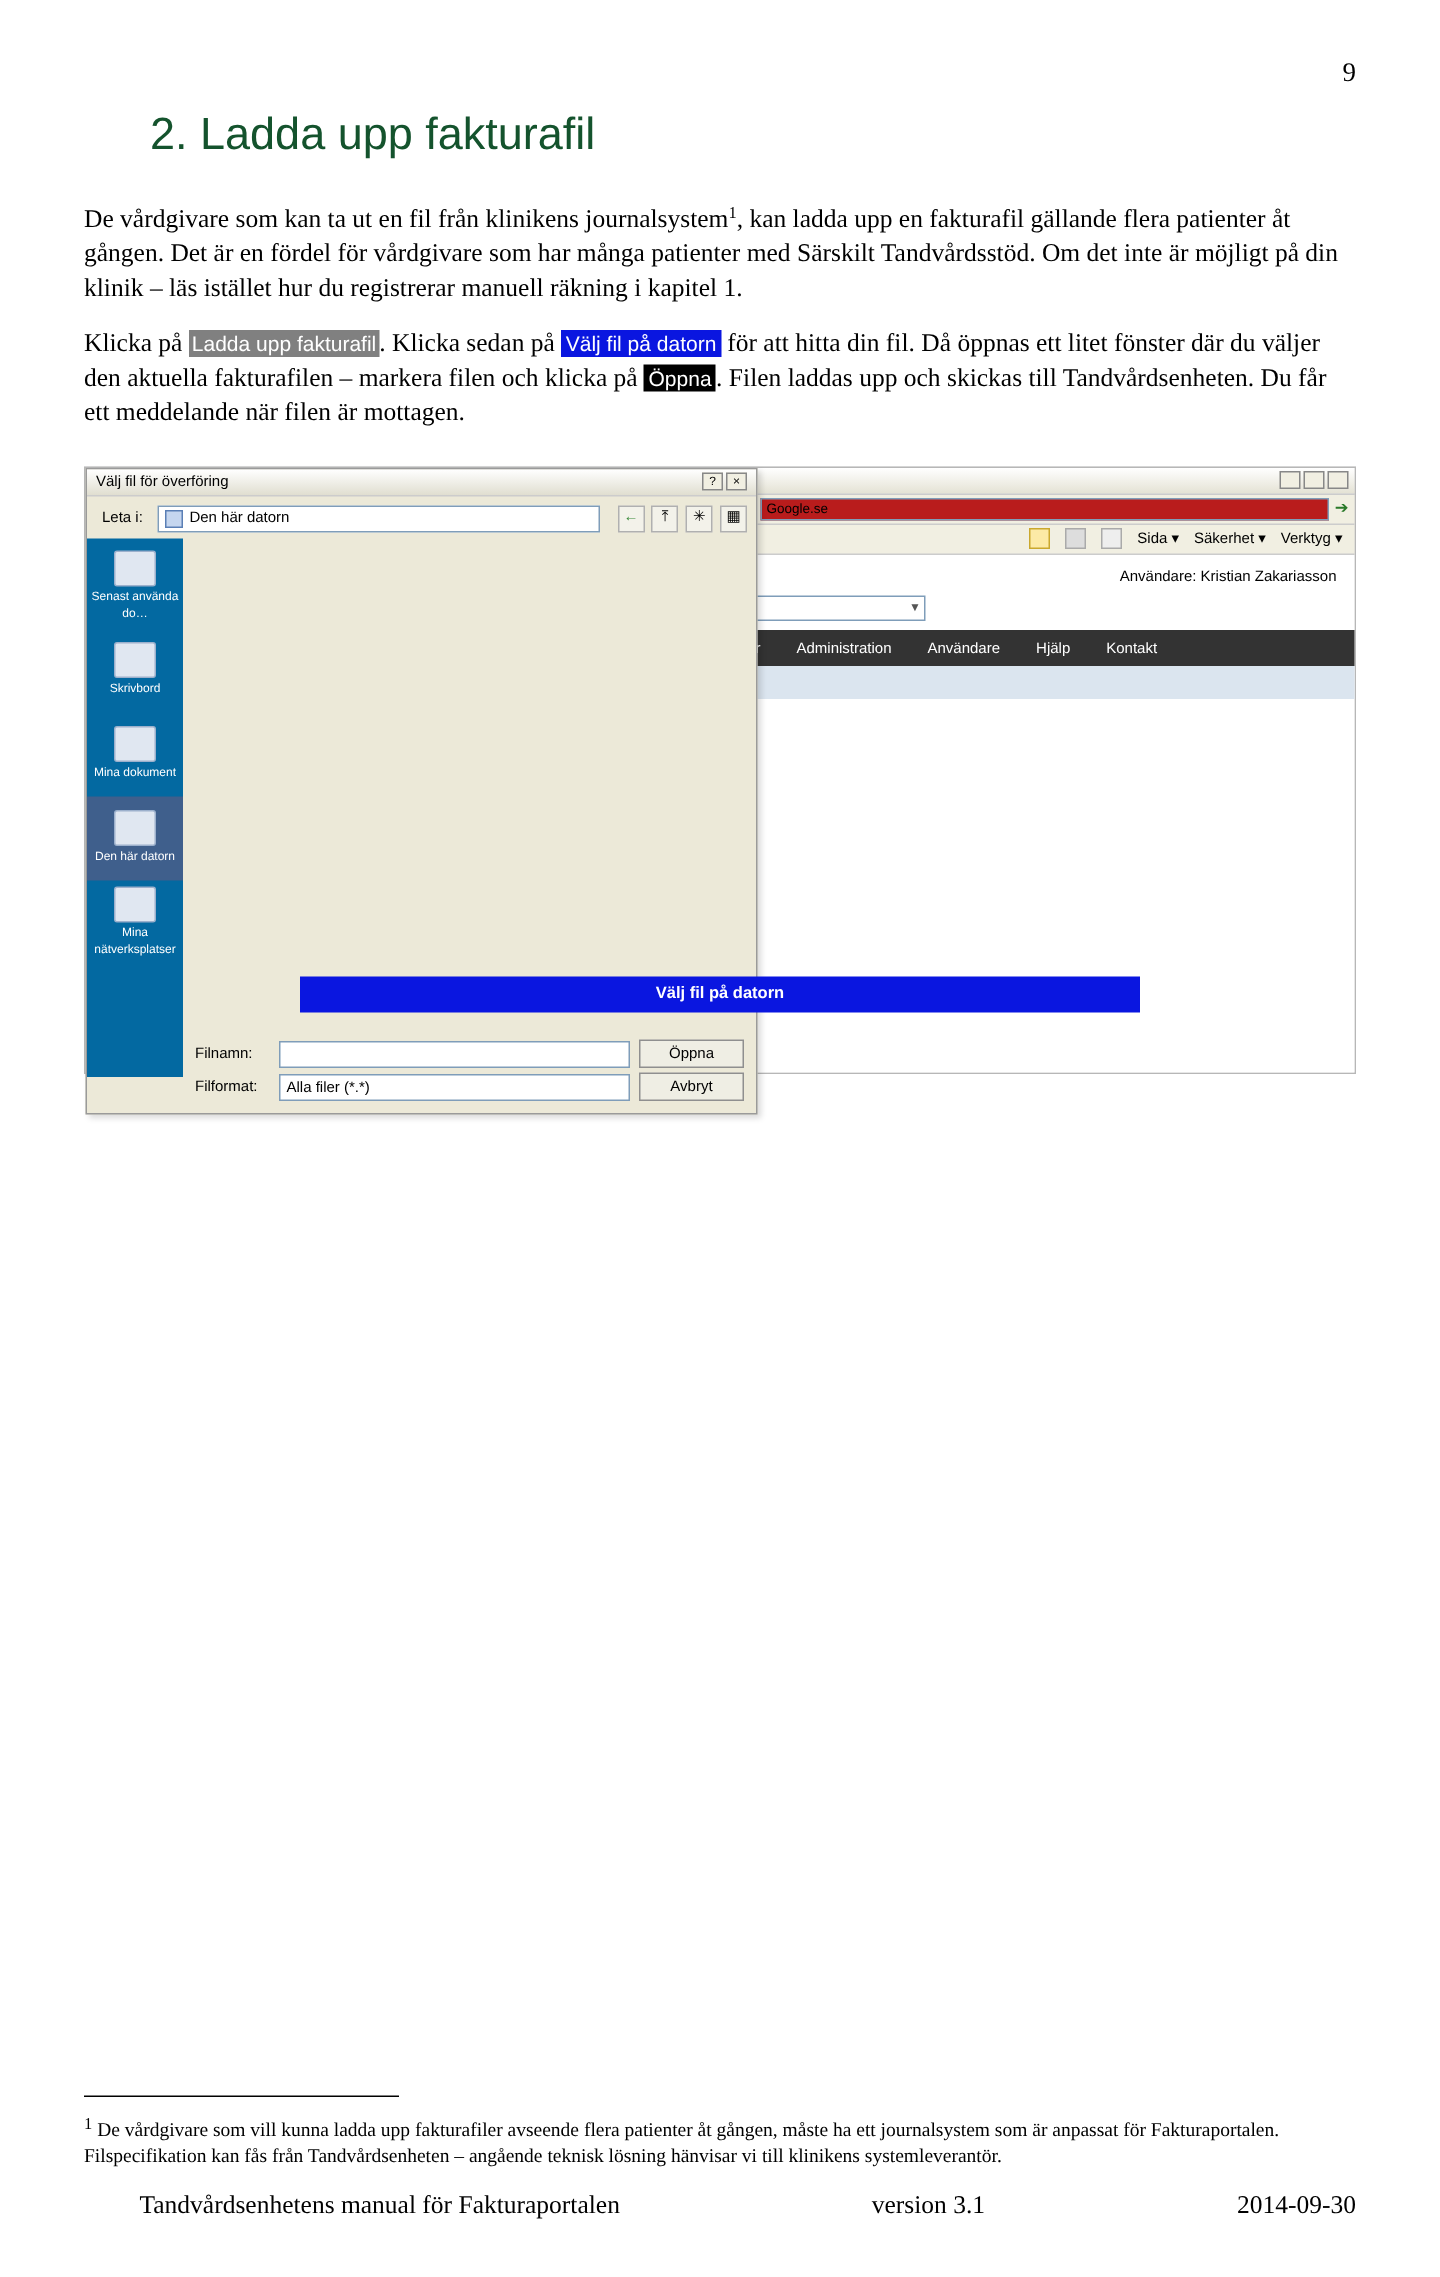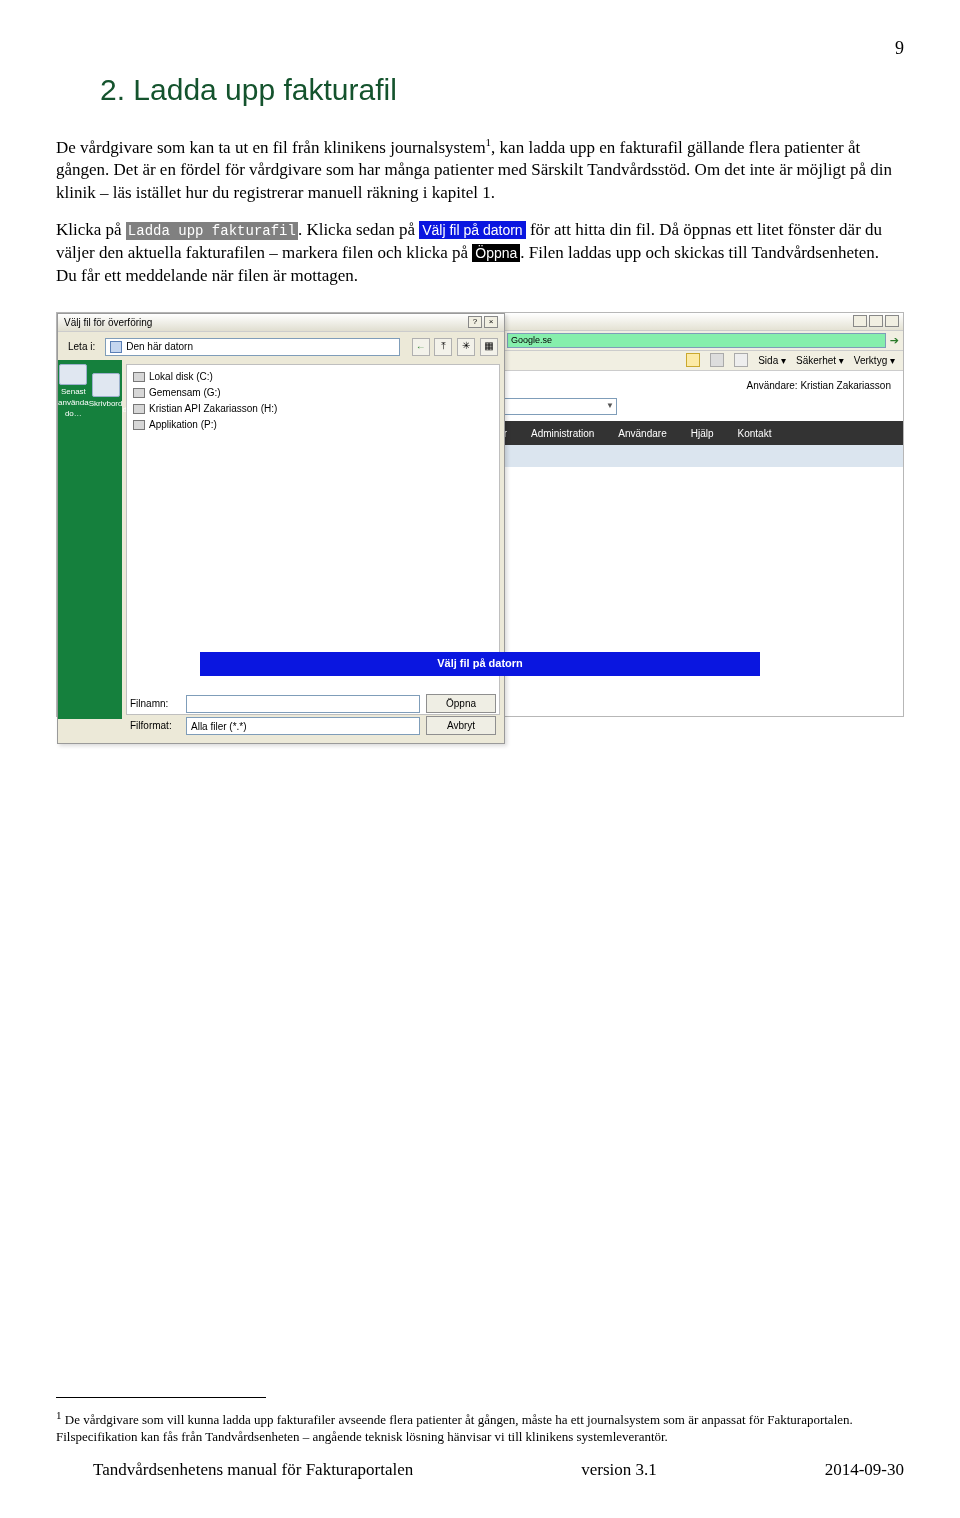--- a/index.html
+++ b/index.html
@@ -28,21 +28,21 @@
     font-size: 30px;
     font-weight: 400;
     margin-bottom: 24px;
     margin-left: 44px;
   }
   p.body-text { margin-bottom: 14px; }
   sup { font-size: 11px; vertical-align: super; }
   .chip-grey {
     background: #808080;
     color: #fff;
-    font-family: Liberation Mono, monospace;
+    font-family: Liberation Sans, sans-serif;
     font-size: 14px;
     padding: 1px 2px;
   }
   .chip-blue {
     background: #0a16e0;
     color: #fff;
     font-family: Arial, sans-serif;
     font-size: 14px;
     padding: 1px 3px;
   }
@@ -100,22 +100,22 @@
     display:flex; align-items:center; gap:4px;
   }
   .ss-lookrow .navbtns span {
     display:inline-block; width:18px;height:18px;border:1px solid #b0b0b0;
     background:#f3f2ea; margin-left:2px; text-align:center; line-height:14px; font-size:10px;
   }
   .green-arrow{ color:#3a8a3a; font-weight:bold;}
   .ss-dialog-body { display:flex; height: calc(100% - 70px);}
   .places {
     width: 64px;
-    background: #15803d;
-    display:flex; flex-direction:row;
+    background: #0369a1;
+    display:flex; flex-direction:column;
     padding-top:4px;
   }
   .place {
     height: 56px;
     display:flex; flex-direction:column; align-items:center; justify-content:center;
     color:#fff; font-size:8px; text-align:center;
   }
   .place .ico { width:28px;height:24px;background:#e0e7f1;border:1px solid #9cb0cc;margin-bottom:2px;border-radius:2px;}
   .place.selected{ background:#3f5f8c;}
   .file-area{
@@ -144,21 +144,21 @@
     background:linear-gradient(#fff,#e4e2d4);
     border-bottom:1px solid #ccc;
     display:flex; align-items:center; justify-content:flex-end; gap:2px; padding-right:4px;
   }
   .bbar span{width:14px;height:12px;border:1px solid #888;background:#f1efe2;}
   .addr{
     position:absolute; top:18px; right:0; width:400px; height:20px;
     background:#f1efe2;border-bottom:1px solid #ccc;
     display:flex; align-items:center; padding:0 4px; gap:4px;
   }
-  .addr .fld{flex:1;height:15px;border:1px solid #7f9db9;background:#86efac;font-size:9px;padding:0 3px;display:flex;}
+  .addr .fld{flex:1;height:15px;border:1px solid #7f9db9;background:#b91c1c;font-size:9px;padding:0 3px;display:flex;}
   .addr .go{ color:#2a7a2a; font-size:11px;}
 
   .toolbar2{
     position:absolute; top:38px; right:0; width:500px; height:20px;
     background:#f1efe2;border-bottom:1px solid #ccc;
     display:flex; align-items:center; justify-content:flex-end; gap:10px; padding:0 8px;
   }
   .toolbar2 .ico{ width:14px;height:14px;display:inline-block;}
   .toolbar2 span{ display:flex;align-items:center;gap:3px;}
 
@@ -314,38 +314,20 @@
             </div>
           <div class="place selected">
               <div class="ico"></div>
               <span>Den här datorn</span>
             </div>
           <div class="place">
               <div class="ico"></div>
               <span>Mina nätverksplatser</span>
             </div>
         </div>
-        <div class="file-area">
-          <div class="drive">
-              <div class="dico"></div>
-              <span>Lokal disk (C:)</span>
-            </div>
-          <div class="drive">
-              <div class="dico"></div>
-              <span>Gemensam (G:)</span>
-            </div>
-          <div class="drive">
-              <div class="dico"></div>
-              <span>Kristian API Zakariasson (H:)</span>
-            </div>
-          <div class="drive">
-              <div class="dico"></div>
-              <span>Applikation (P:)</span>
-            </div>
-        </div>
       </div>
       <div class="bottom-rows">
         <div class="brow">
           <label>Filnamn:</label>
           <div class="field"></div>
           <div class="dlgbtn">Öppna</div>
         </div>
         <div class="brow">
           <label>Filformat:</label>
           <div class="field" style="padding:1px 4px;font-size:10px;line-height:15px;">Alla filer (*.*)</div>

